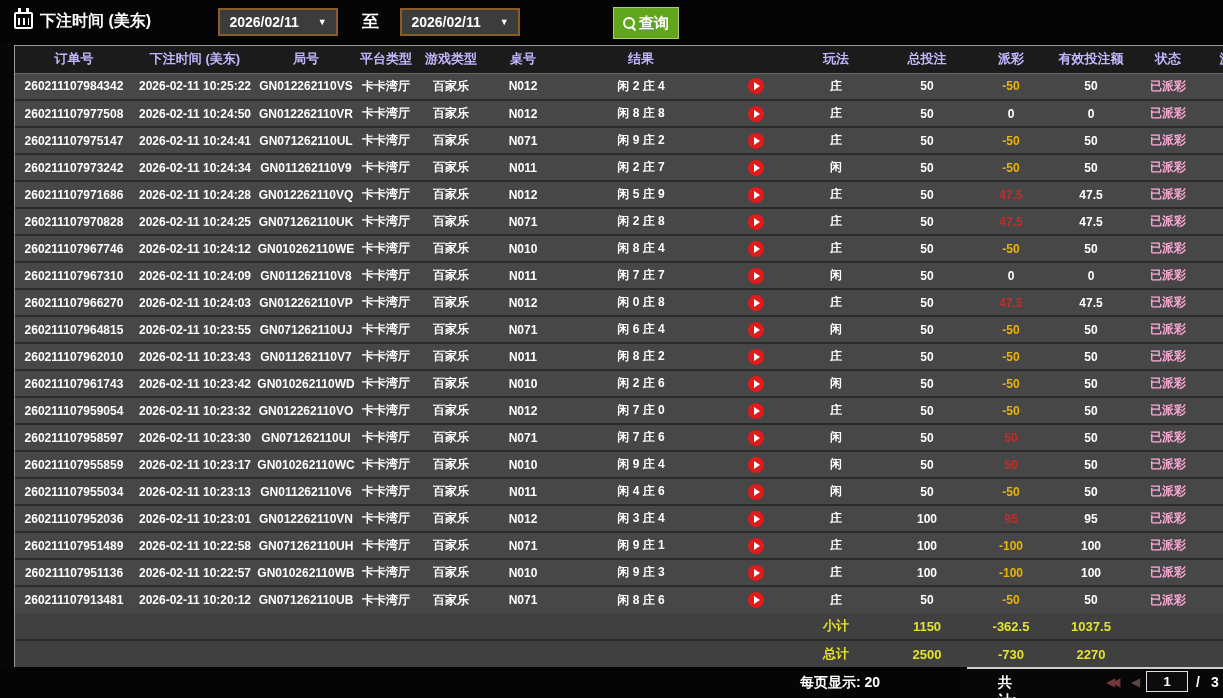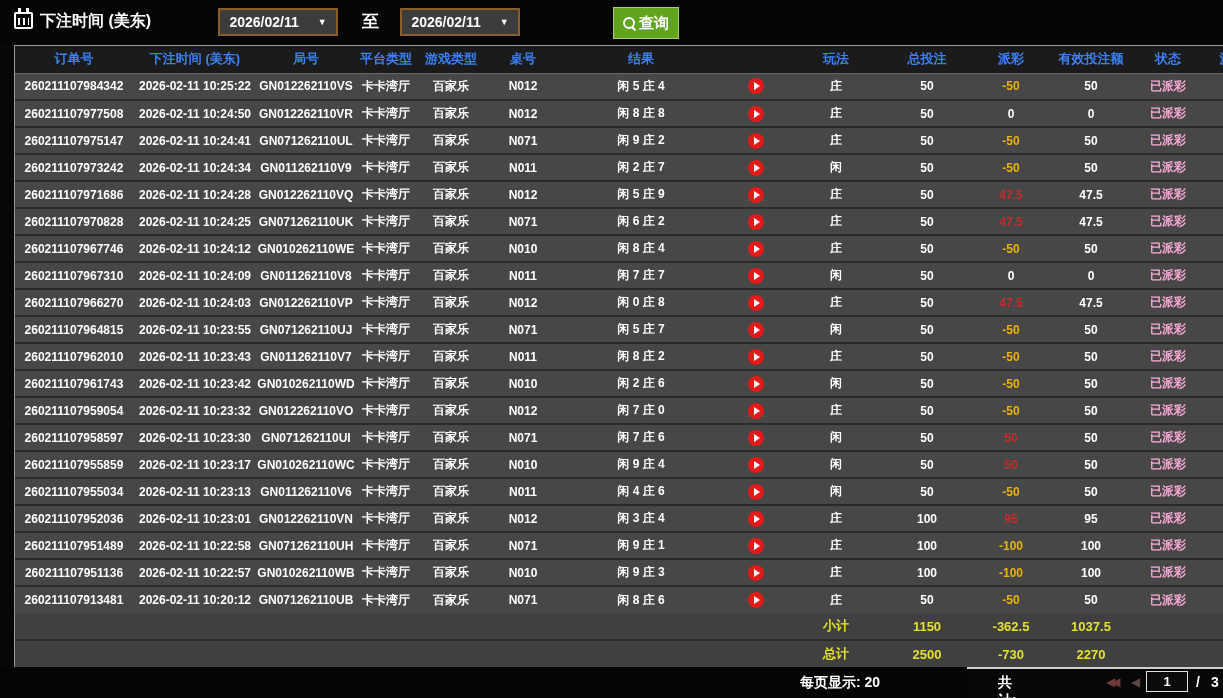--- a/index.html
+++ b/index.html
@@ -27,21 +27,21 @@
   .mag { width:13px; height:13px; display:inline-block; position:relative; }
   .mag:before { content:""; position:absolute; left:0; top:0; width:8px; height:8px;
     border:2px solid #fff; border-radius:50%; }
   .mag:after { content:""; position:absolute; left:9px; top:9px; width:5px; height:2px;
     background:#fff; transform:rotate(45deg); transform-origin:left center; }
 
   
   .table-wrap { margin:1px 0 0 14px; width:1209px; overflow:hidden;
     border-left:1px solid #9a9a9a; border-top:1px solid #9a9a9a; border-bottom:2px solid #cfcfcf; }
   table { table-layout:fixed; border-collapse:collapse; width:1273px; }
-  th { height:27px; background:#1b1b1b; color:#3b82f6; font-size:13px; font-weight:bold;
+  th { height:27px; background:#1b1b1b; color:#c4b5fd; font-size:13px; font-weight:bold;
     text-align:center; white-space:nowrap; overflow:hidden; border-bottom:1px solid #666; }
   td { height:27px; background:#474747; color:#fff; font-size:12px; font-weight:600;
     text-align:center; white-space:nowrap; overflow:hidden; border-bottom:2px solid #2a2a2a; }
   tr:last-child td { border-bottom:none; }
   .pc-neg  { color:#eab308; }
   .pc-pos  { color:#c52b2b; }
   .pc-zero { color:#ffffff; }
   .status-cell { color:#f9a8d4; }
   .play-btn { display:inline-block; width:16px; height:16px; border-radius:50%;
     background:#e21a1a; position:relative; cursor:pointer; vertical-align:middle; }
@@ -122,21 +122,21 @@
       </tr>
     </thead>
     <tbody id="rows">
         <tr>
     <td>260211107984342</td>
     <td>2026-02-11 10:25:22</td>
     <td>GN012262110VS</td>
     <td>卡卡湾厅</td>
     <td>百家乐</td>
     <td>N012</td>
-    <td>闲 5 庄 4</td>
+    <td>闲 2 庄 4</td>
     <td>
       <span class="play-btn"><span class="tri"></span></span>
     </td>
     <td>庄</td>
     <td>50</td>
     <td class="pc-neg">-50</td>
     <td>50</td>
     <td class="status-cell">已派彩</td>
     <td></td>
   </tr>
@@ -212,21 +212,21 @@
     <td class="status-cell">已派彩</td>
     <td></td>
   </tr>
         <tr>
     <td>260211107970828</td>
     <td>2026-02-11 10:24:25</td>
     <td>GN071262110UK</td>
     <td>卡卡湾厅</td>
     <td>百家乐</td>
     <td>N071</td>
-    <td>闲 6 庄 2</td>
+    <td>闲 2 庄 8</td>
     <td>
       <span class="play-btn"><span class="tri"></span></span>
     </td>
     <td>庄</td>
     <td>50</td>
     <td class="pc-pos">47.5</td>
     <td>47.5</td>
     <td class="status-cell">已派彩</td>
     <td></td>
   </tr>
@@ -284,21 +284,21 @@
     <td class="status-cell">已派彩</td>
     <td></td>
   </tr>
         <tr>
     <td>260211107964815</td>
     <td>2026-02-11 10:23:55</td>
     <td>GN071262110UJ</td>
     <td>卡卡湾厅</td>
     <td>百家乐</td>
     <td>N071</td>
-    <td>闲 5 庄 7</td>
+    <td>闲 6 庄 4</td>
     <td>
       <span class="play-btn"><span class="tri"></span></span>
     </td>
     <td>闲</td>
     <td>50</td>
     <td class="pc-neg">-50</td>
     <td>50</td>
     <td class="status-cell">已派彩</td>
     <td></td>
   </tr>

